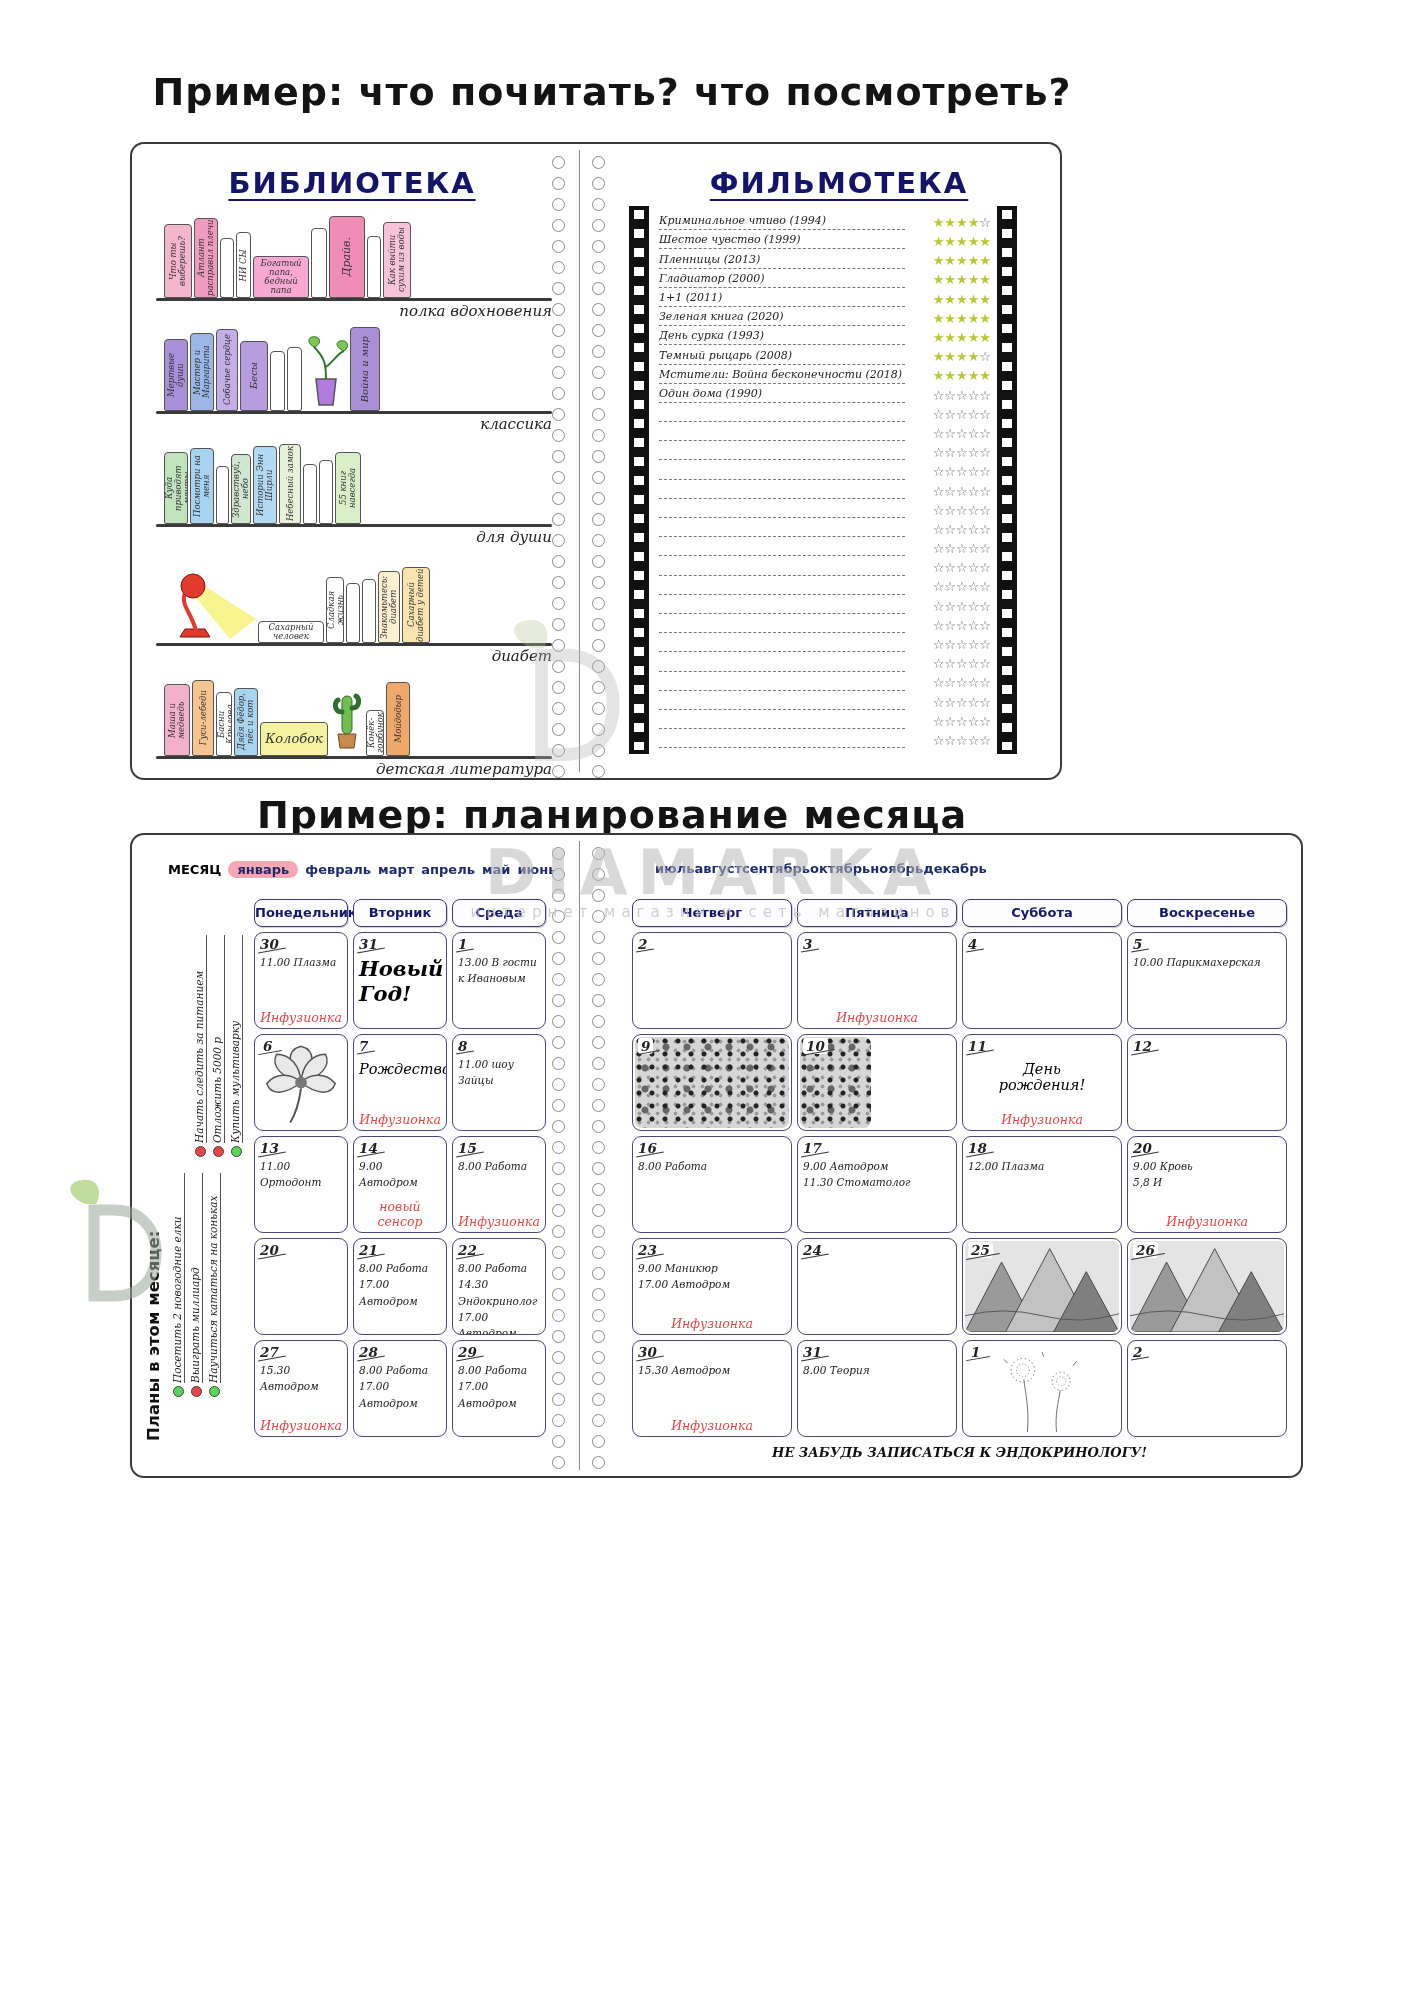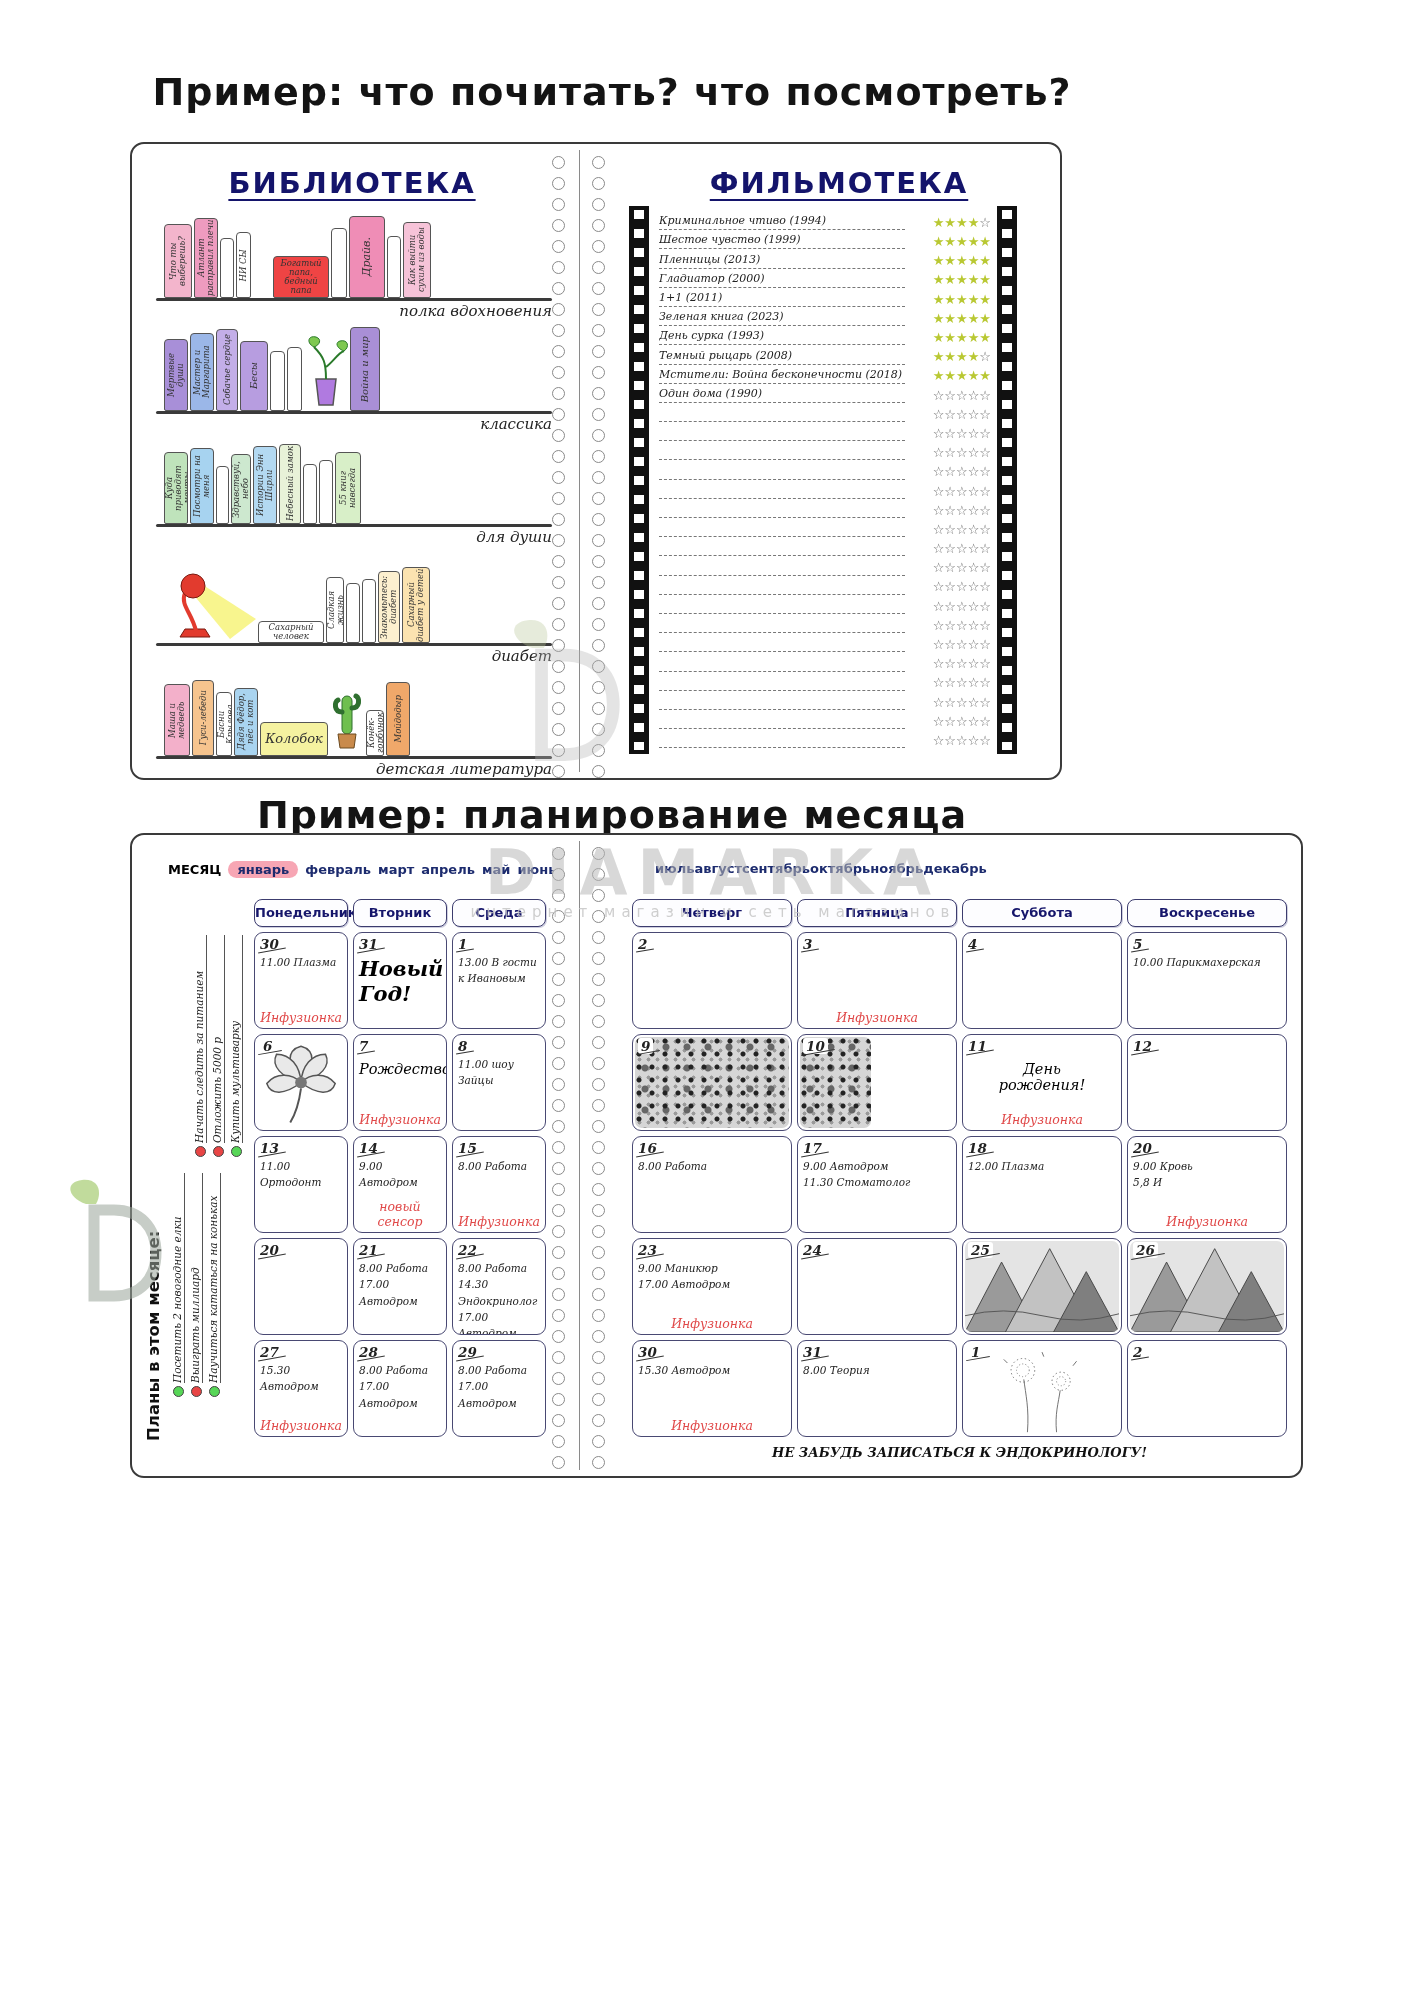--- a/index.html
+++ b/index.html
@@ -117,21 +117,21 @@
             </div>
             <div class="book" style="width: 24px; height: 80px; background: rgb(238, 155, 191);">
               <span class="bt">Атлант расправил плечи</span>
             </div>
             <div class="book" style="width: 14px; height: 60px; background: rgb(255, 255, 255);">
               <span class="bt"></span>
             </div>
             <div class="book" style="width: 15px; height: 66px; background: rgb(255, 255, 255);">
               <span class="bt">НИ СЫ</span>
             </div>
-            <div class="book horiz" style="width: 56px; height: 42px; background: #ef4444; margin-left: 20px;">
+            <div class="book horiz" style="width: 56px; height: 42px; background: #f9a8d4;">
               <span class="bt">Богатый папа, бедный папа</span>
             </div>
             <div class="book" style="width: 16px; height: 70px; background: rgb(255, 255, 255);">
               <span class="bt"></span>
             </div>
             <div class="book" style="width: 36px; height: 82px; background: rgb(239, 141, 182);">
               <span class="bt" style="font-size: 11px;">Драйв.</span>
             </div>
             <div class="book" style="width: 14px; height: 62px; background: rgb(255, 255, 255);">
               <span class="bt"></span>
@@ -359,21 +359,21 @@
           </div>
           <div class="movie-row">
             <span class="movie-title">Гладиатор (2000)</span>
             <span class="movie-stars"><span class="star-f">★★★★★</span><span class="star-e"></span></span>
           </div>
           <div class="movie-row">
             <span class="movie-title">1+1 (2011)</span>
             <span class="movie-stars"><span class="star-f">★★★★★</span><span class="star-e"></span></span>
           </div>
           <div class="movie-row">
-            <span class="movie-title">Зеленая книга (2023)</span>
+            <span class="movie-title">Зеленая книга (2020)</span>
             <span class="movie-stars"><span class="star-f">★★★★★</span><span class="star-e"></span></span>
           </div>
           <div class="movie-row">
             <span class="movie-title">День сурка (1993)</span>
             <span class="movie-stars"><span class="star-f">★★★★★</span><span class="star-e"></span></span>
           </div>
           <div class="movie-row">
             <span class="movie-title">Темный рыцарь (2008)</span>
             <span class="movie-stars"><span class="star-f">★★★★</span><span class="star-e">☆</span></span>
           </div>

